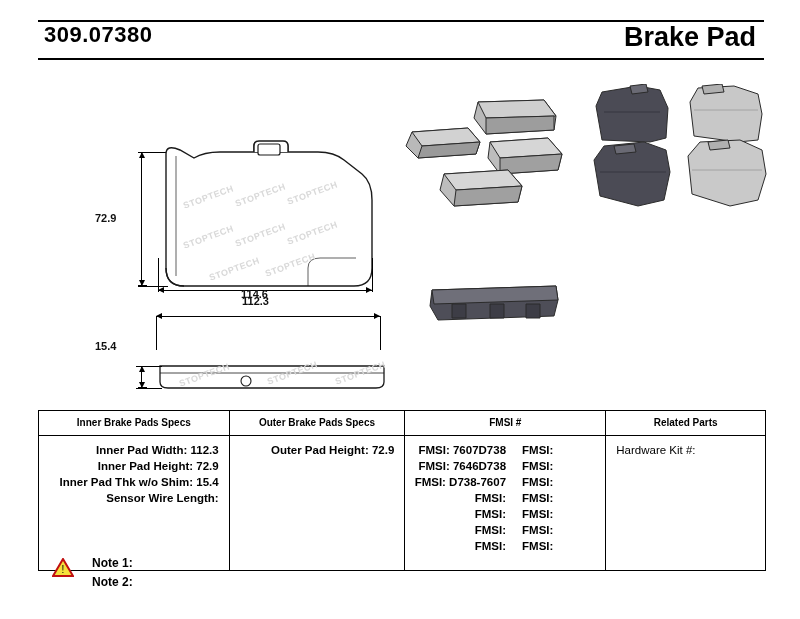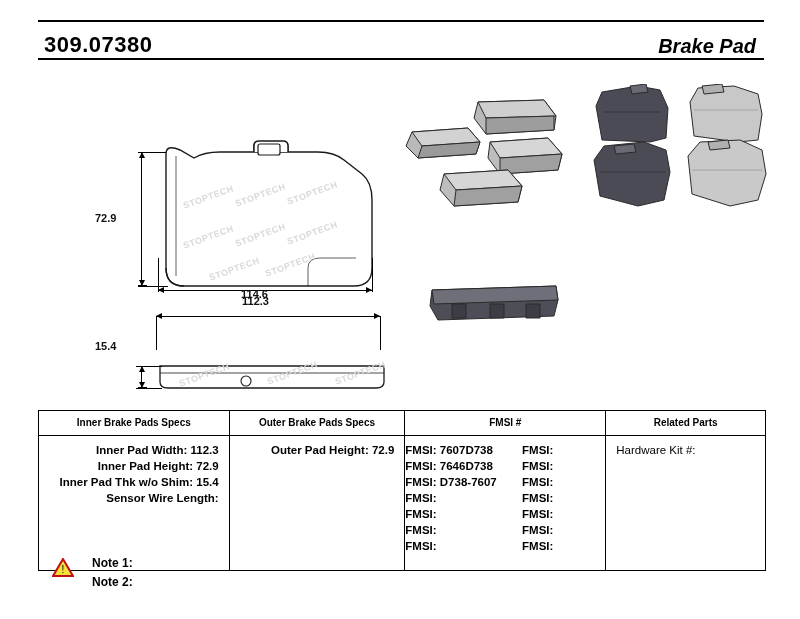--- a/index.html
+++ b/index.html
@@ -10,27 +10,27 @@
     color:#000;
     overflow:hidden;
     position:relative;
   }
   .sheet{position:absolute;left:0;top:0;width:800px;height:619px;}
 
   
   .header{
     position:absolute;left:38px;top:20px;width:726px;height:36px;
     border-top:2px solid #000;border-bottom:2px solid #000;
-    display:flex;align-items:flex-end;justify-content:space-between;
+    display:flex;align-items:flex-start;justify-content:space-between;
   }
   .header .part-no{
     font-size:22px;font-weight:bold;letter-spacing:.5px;padding-left:6px;
   }
   .header .doc-title{
-    font-size:20px;font-weight:bold;padding-right:8px;font-style:italic;
+    font-size:27px;font-weight:bold;padding-right:8px;
   }
 
   
   .drawing{position:absolute;left:38px;top:62px;width:726px;height:340px;}
 
   .dim-label{
     position:absolute;font-size:11px;font-weight:bold;color:#111;
     white-space:nowrap;
   }
 
@@ -92,21 +92,21 @@
     height:24px;line-height:24px;text-align:center;
     font-size:10px;font-weight:bold;border-bottom:1px solid #000;
   }
   .spec .col-body{padding:6px 0 10px 0;font-size:11.5px;height:118px;}
   .c1{width:190px;}
   .c2{width:175px;}
   .c3{width:200px;}
   .c4{width:159px;}
   .row-r{text-align:right;padding-right:10px;line-height:16px;font-weight:bold;}
   .fmsi-row{display:flex;line-height:16px;font-weight:bold;}
-  .fmsi-a{width:104px;padding-right:6px;}
+  .fmsi-a{width:104px;text-align:right;padding-right:6px;}
   .fmsi-b{width:86px;text-align:left;padding-left:10px;}
   .rel-row{font-size:11.5px;padding-left:10px;line-height:16px;}
 
   
   .notes{position:absolute;left:52px;top:554px;width:300px;}
   .warn{
     position:absolute;left:0;top:4px;width:20px;height:17px;
   }
   .note-line{
     font-size:12px;font-weight:bold;margin-left:40px;line-height:19px;

